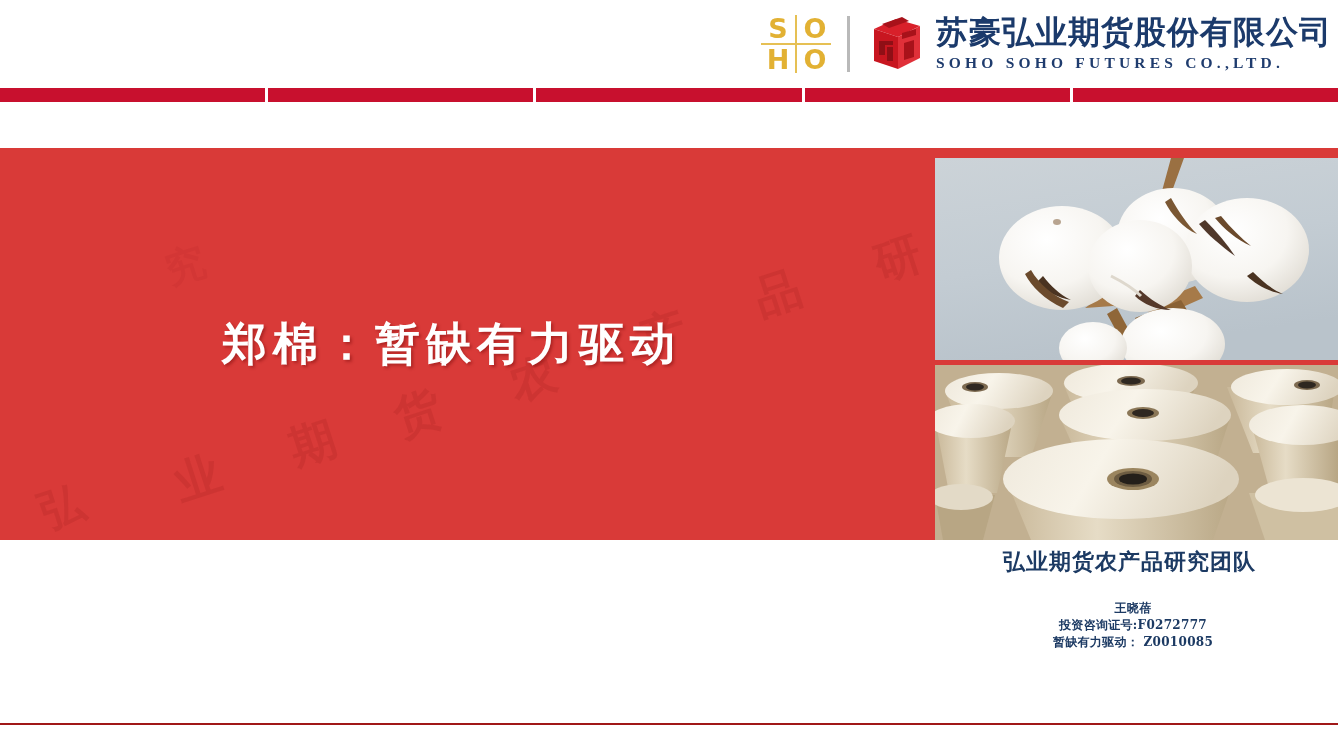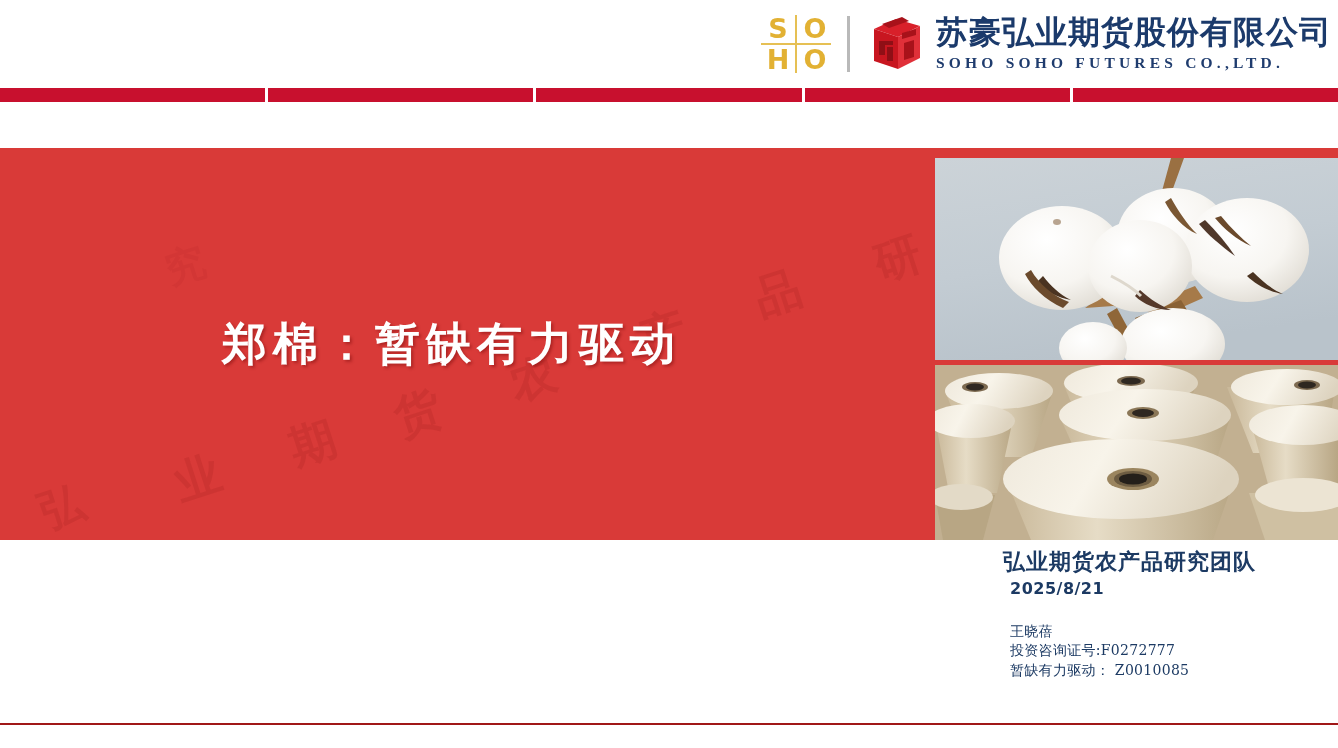--- a/index.html
+++ b/index.html
@@ -56,22 +56,22 @@
   #photo-yarn   { position:absolute; left:935px; top:365px; width:403px; height:175px;
                   z-index:4; overflow:hidden; background:#d9cfbe; }
 
   
   #footer-text { position:absolute; left:1003px; top:548px; z-index:5; color:#1C3A63; }
   .team-name { font-family:"DejaVu Serif", serif; font-weight:bold; font-size:22px;
                letter-spacing:1px; line-height:1.25; white-space:nowrap; }
   .team-date { font-family:"DejaVu Sans", sans-serif; font-weight:bold; font-size:16px;
                margin-left:7px; margin-top:3px; letter-spacing:.5px; }
   .analyst-block { margin-top:24px; margin-left:7px; }
-  .analyst-line { font-family:"DejaVu Serif", serif; font-weight:normal; font-size:14px;
-                  line-height:1.42; letter-spacing:.3px; white-space:nowrap; }
+  .analyst-line { font-family:"DejaVu Serif", serif; font-weight:bold; font-size:12px;
+                  line-height:1.42; letter-spacing:.3px; white-space:nowrap;text-align:center; }
 
   
   #bottom-rule { position:absolute; left:0; top:723px; width:1338px; height:2px; background:#A01818; }
 </style>
 </head>
 <body>
 
 <div id="slide">
 
   <div id="logo-bar">
@@ -232,21 +232,20 @@
       <ellipse cx="198" cy="114" rx="14" ry="5.6" fill="#241f1a"></ellipse>
       <path d="M0,130 L60,130 L48,175 L8,175 Z" fill="#b8a684"></path>
       <ellipse cx="26" cy="132" rx="32" ry="13" fill="#e3dac7"></ellipse>
       <path d="M314,128 L403,128 L403,175 L330,175 Z" fill="#cfc0a2"></path>
       <ellipse cx="368" cy="130" rx="48" ry="17" fill="#ece4d3"></ellipse>
     </svg>
   </div>
 
   <div id="footer-text">
     <div class="team-name">弘业期货农产品研究团队</div>
-    <div class="team-date">2025/8/21</div>
     <div class="analyst-block">
       <div class="analyst-line">王晓蓓</div>
       <div class="analyst-line">投资咨询证号:F0272777</div>
       <div class="analyst-line">暂缺有力驱动： Z0010085</div>
     </div>
   </div>
 
   <div id="bottom-rule"></div>
 
 </div>

